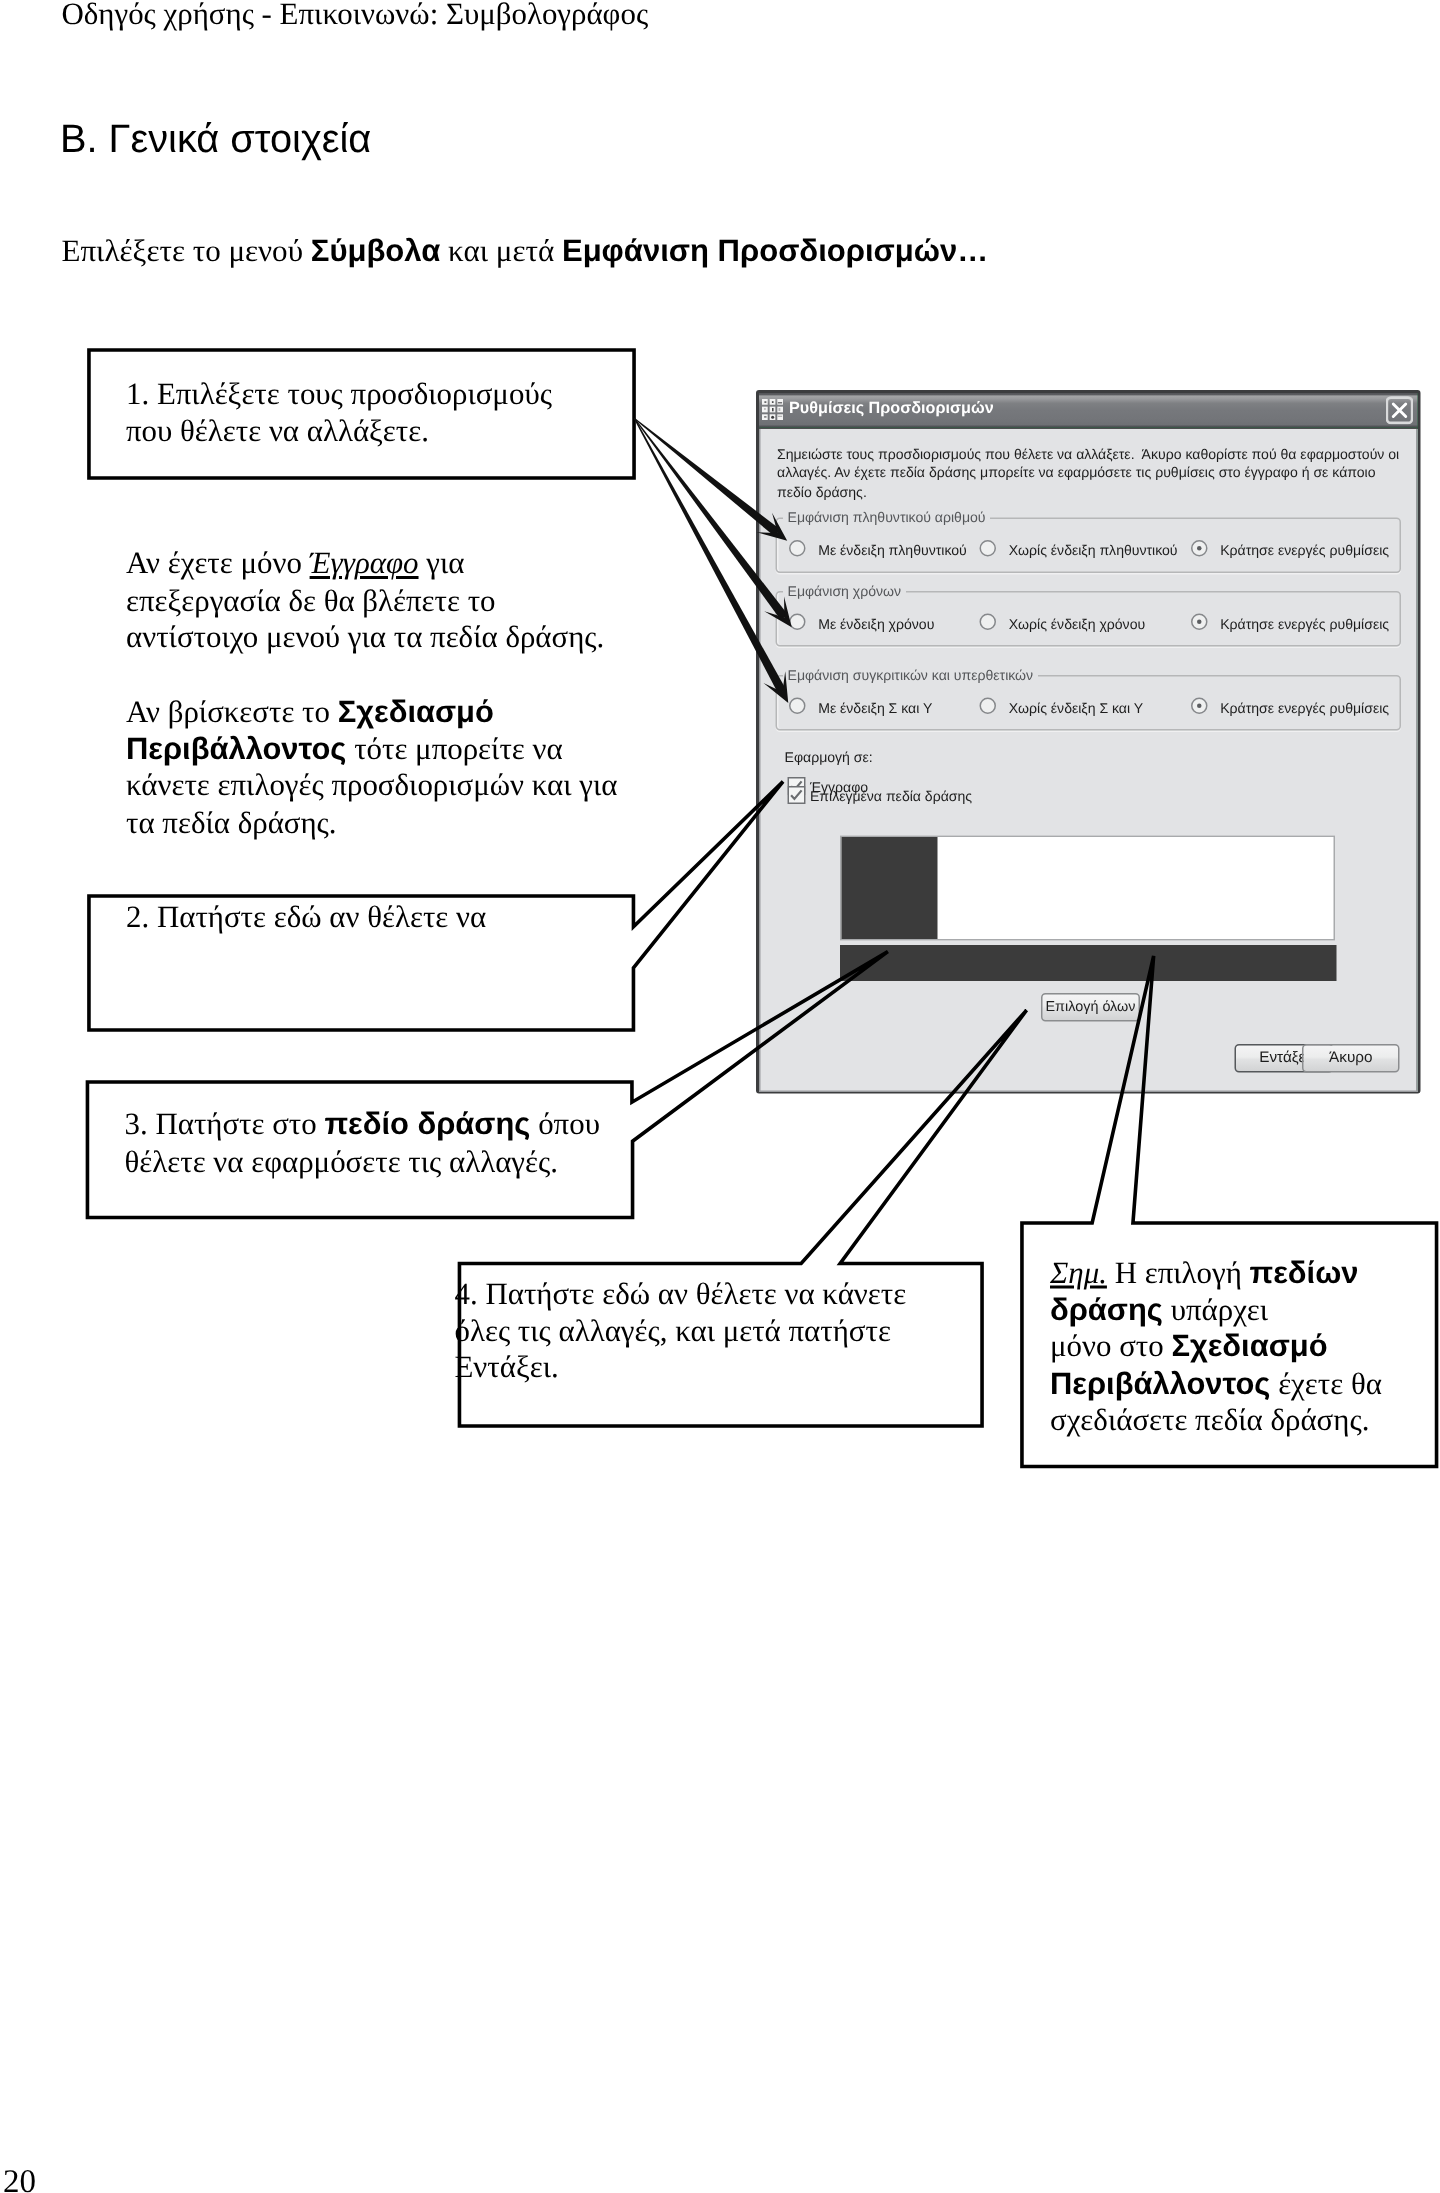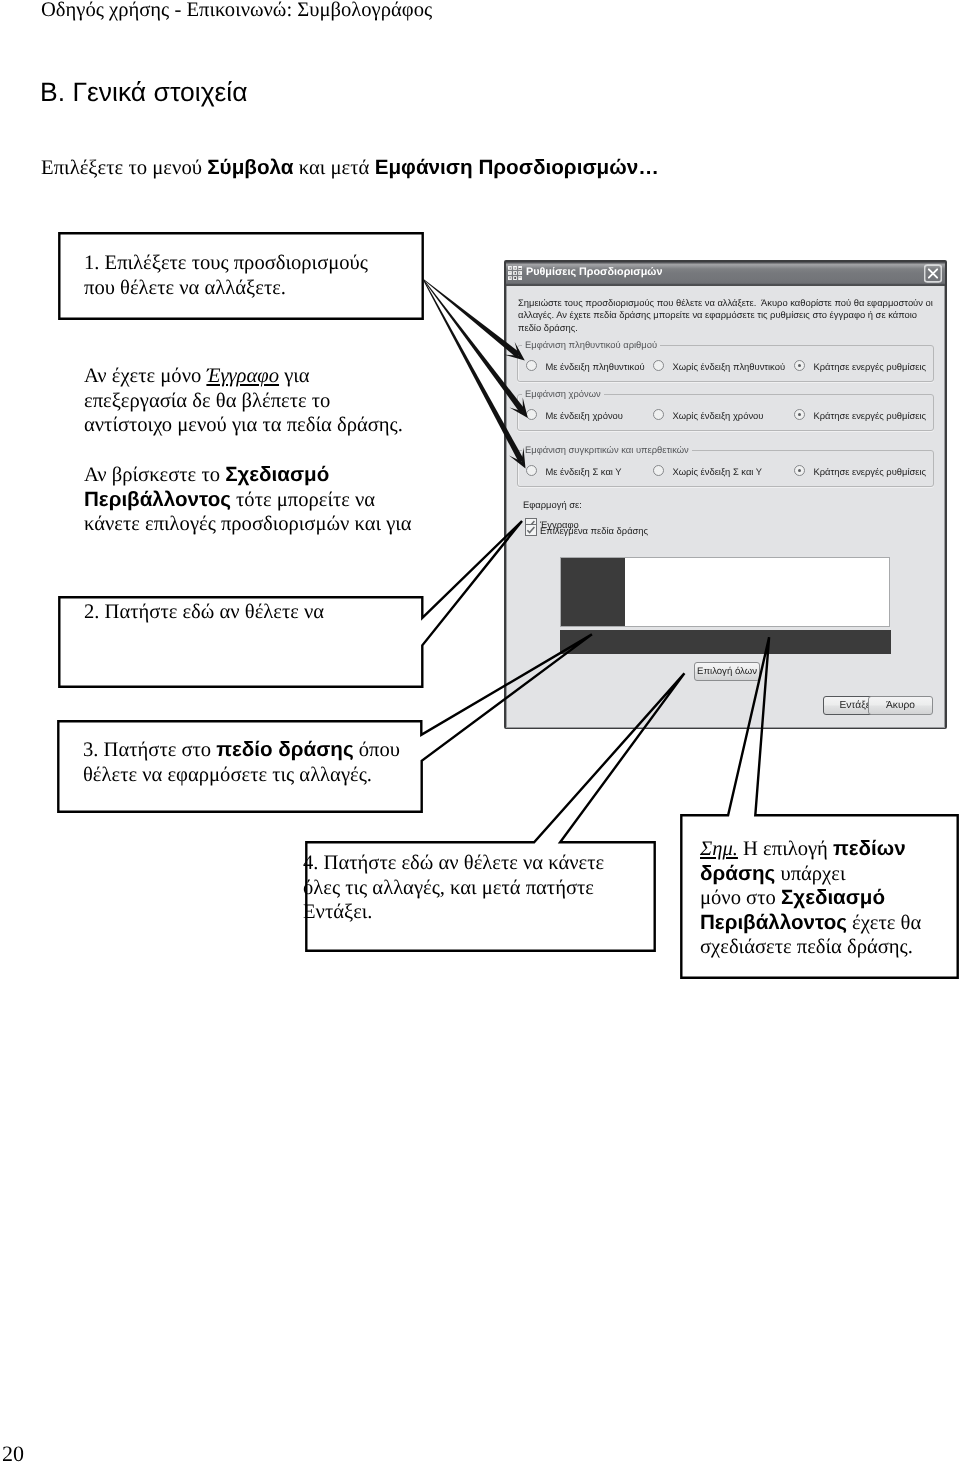--- a/index.html
+++ b/index.html
@@ -114,20 +114,21 @@
   <div class="abs" id="para-doc">
     <div class="ln"><span>Αν έχετε μόνο </span><span class="uline-i">Έγγραφο</span><span> για</span></div>
     <div class="ln">επεξεργασία δε θα βλέπετε το</div>
     <div class="ln">αντίστοιχο μενού για τα πεδία δράσης.</div>
   </div>
 
   <div class="abs" id="para-design">
     <div class="ln"><span>Αν βρίσκεστε το </span><span class="sansb">Σχεδιασμό</span></div>
     <div class="ln"><span class="sansb">Περιβάλλοντος</span><span> τότε μπορείτε να</span></div>
     <div class="ln">κάνετε επιλογές προσδιορισμών και για</div>
+    <div class="ln">τα πεδία δράσης.</div>
   </div>
 
   <div class="abs callout bubble" id="callout2">
     <div class="ln">2. Πατήστε εδώ αν θέλετε να</div>
   </div>
 
   <div class="abs callout bubble" id="callout3">
     <div class="ln"><span>3. Πατήστε στο </span><span class="sansb">πεδίο δράσης</span><span> όπου</span></div>
     <div class="ln">θέλετε να εφαρμόσετε τις αλλαγές.</div>
   </div>

